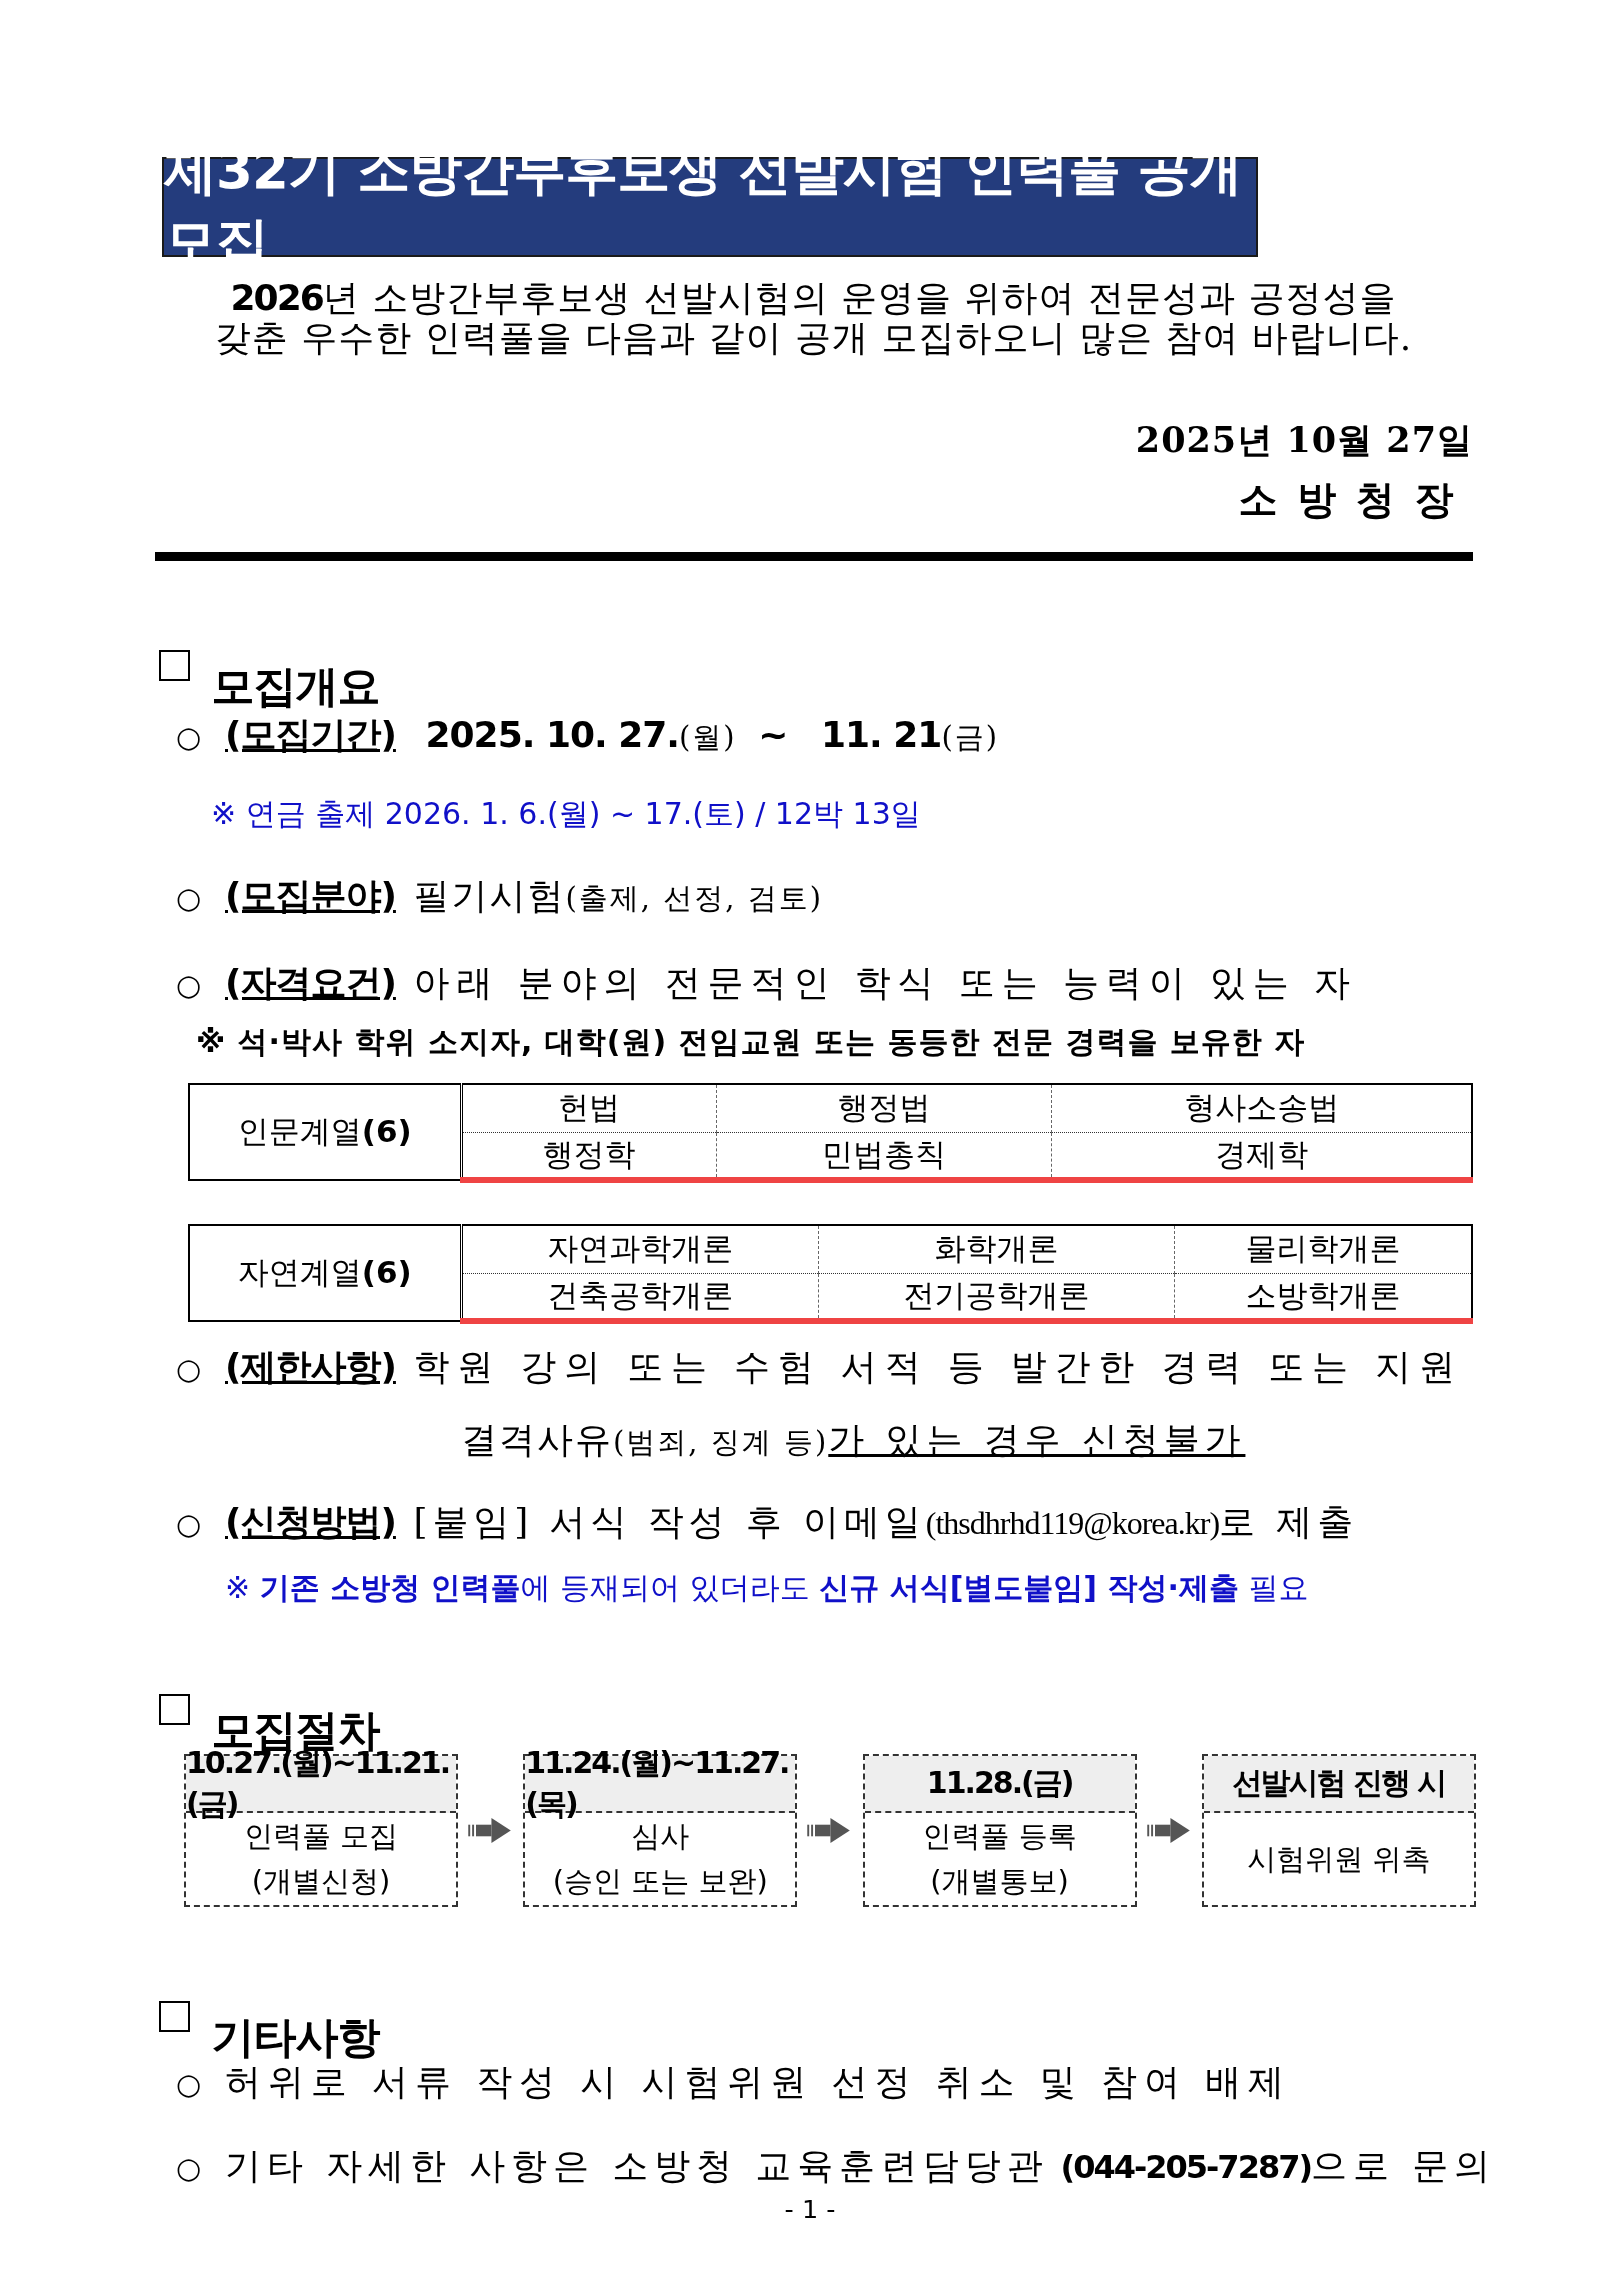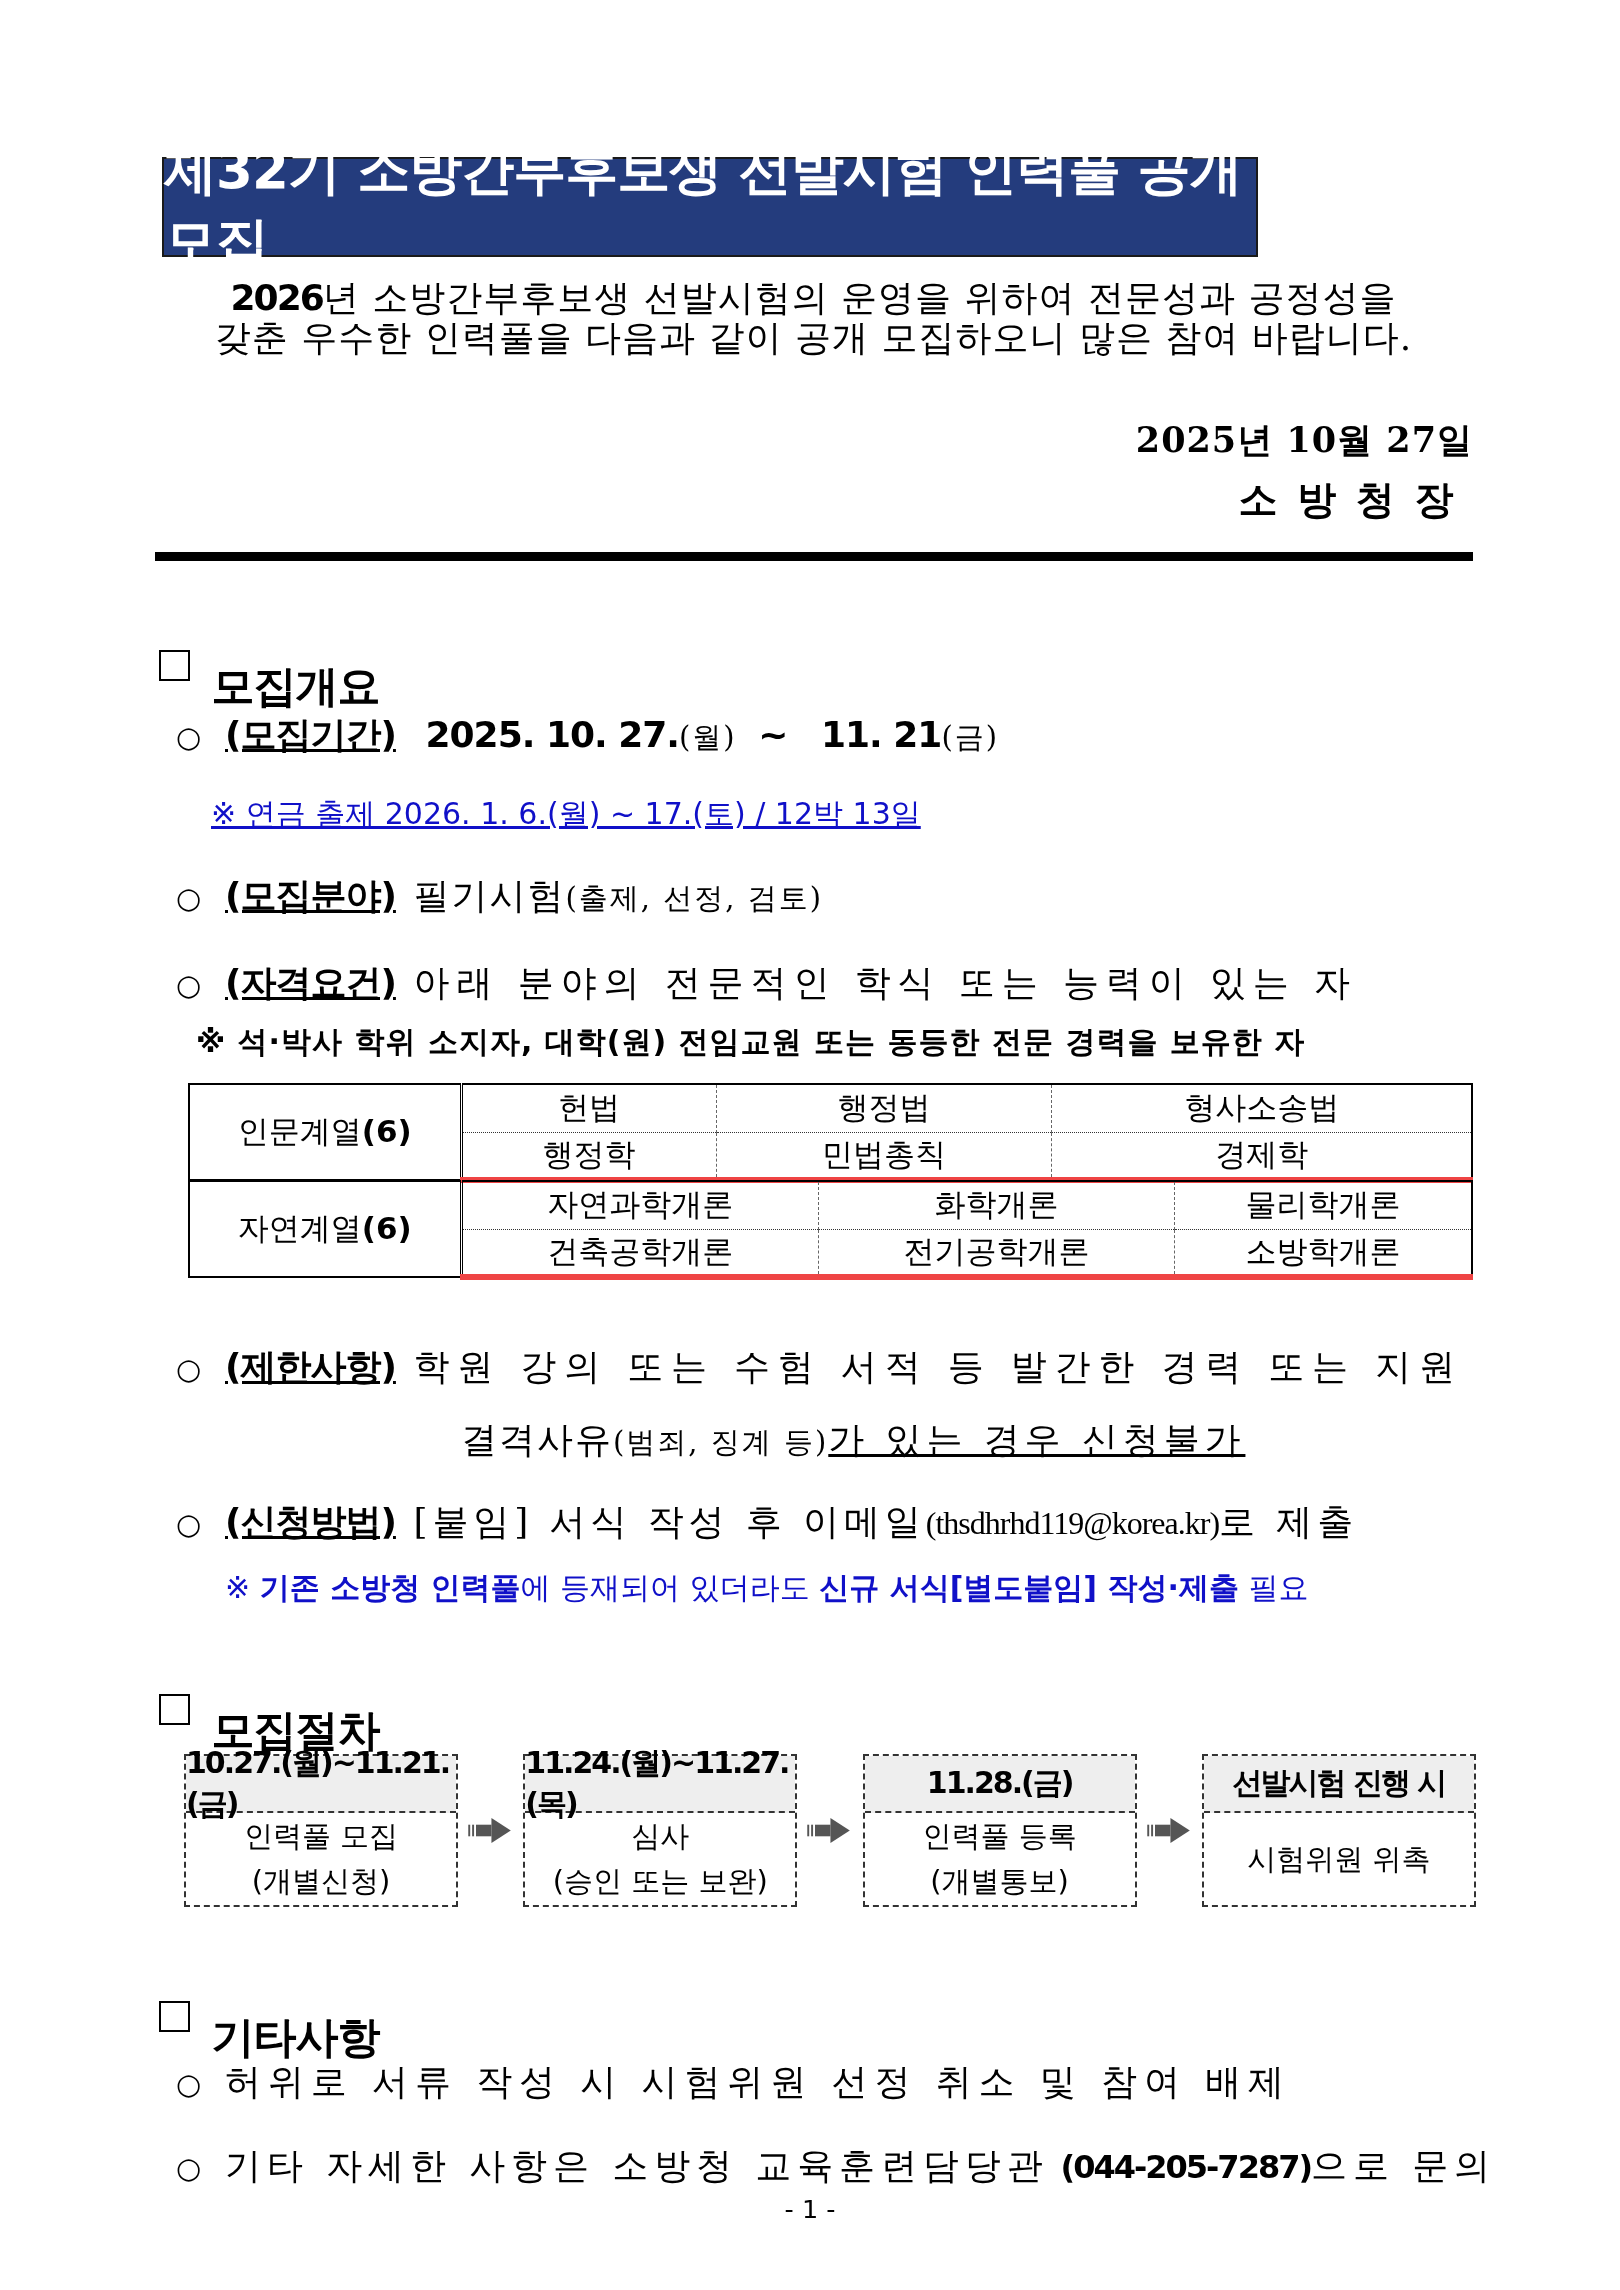--- a/index.html
+++ b/index.html
@@ -112,21 +112,21 @@
 <div class="abs item" style="top:711px;">
   <span class="bullet">○</span>
   <span class="key">(모집기간)</span>
   <span class="val b">2025. 10. 27.</span>
     <span class="val small">(월)</span>
   <span class="val b" style="margin:0 21.6px;">~</span>
   <span class="val b">11. 21</span>
     <span class="val small">(금)</span>
 </div>
 
-<div class="abs note-blue" style="left:211px; top:794px;text-decoration:underline;">※ 연금 출제 2026. 1. 6.(월) ~ 17.(토) / 12박 13일</div>
+<div class="abs note-blue" style="left:211px; top:794px;">※ 연금 출제 2026. 1. 6.(월) ~ 17.(토) / 12박 13일</div>
 
 <div class="abs item" style="top:872px;">
   <span class="bullet">○</span>
   <span class="key">(모집분야)</span>
   <span class="val">필기시험</span>
     <span class="val small">(출제, 선정, 검토)</span>
 </div>
 
 <div class="abs item" style="top:959px;">
   <span class="bullet">○</span>
@@ -145,21 +145,21 @@
     <td class="sub">형사소송법</td>
   </tr>
   <tr class="r2">
     <td class="sub">행정학</td>
     <td class="sub">민법총칙</td>
     <td class="sub">경제학</td>
   </tr>
 </tbody>
   </table>
 
-<table class="abs ftable" style="top:1180px;">
+<table class="abs ftable" style="top:1224px;">
   <tbody>
       <tr class="r1">
     <td class="cat" rowspan="2"><span>자연계열</span><span class="n">(6)</span></td>
     <td class="sub">자연과학개론</td>
     <td class="sub">화학개론</td>
     <td class="sub">물리학개론</td>
   </tr>
   <tr class="r2">
     <td class="sub">건축공학개론</td>
     <td class="sub">전기공학개론</td>

